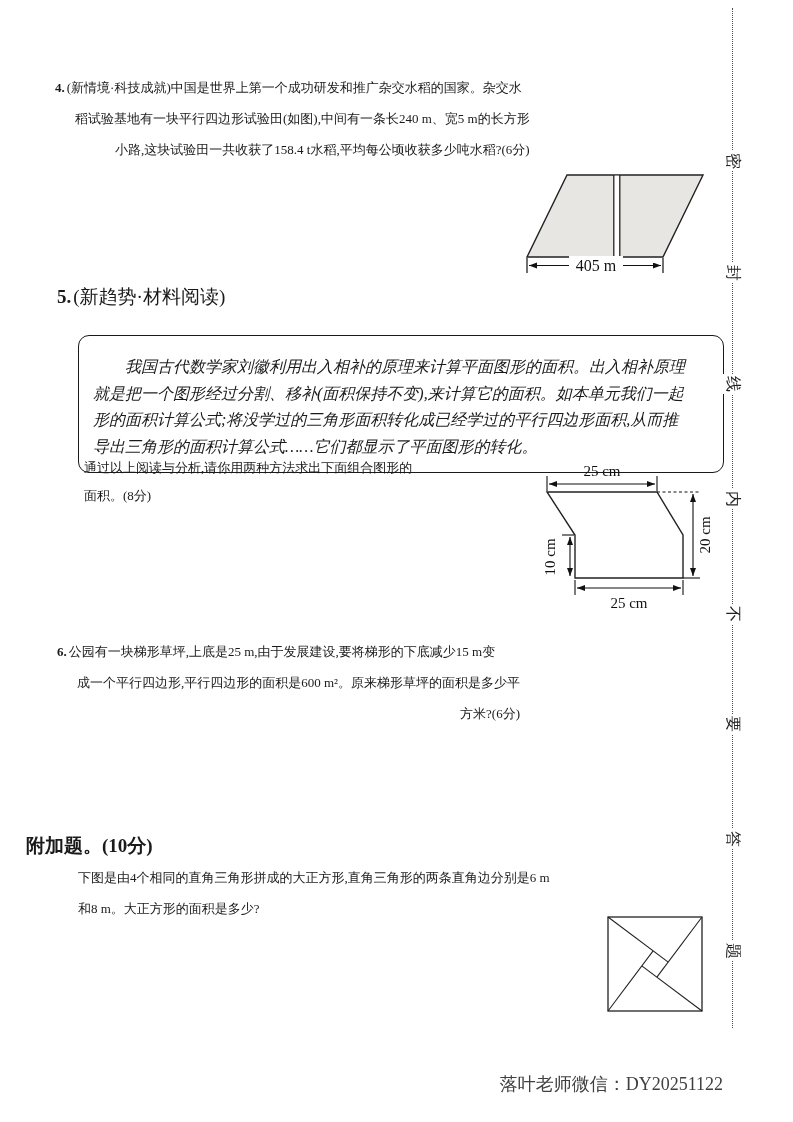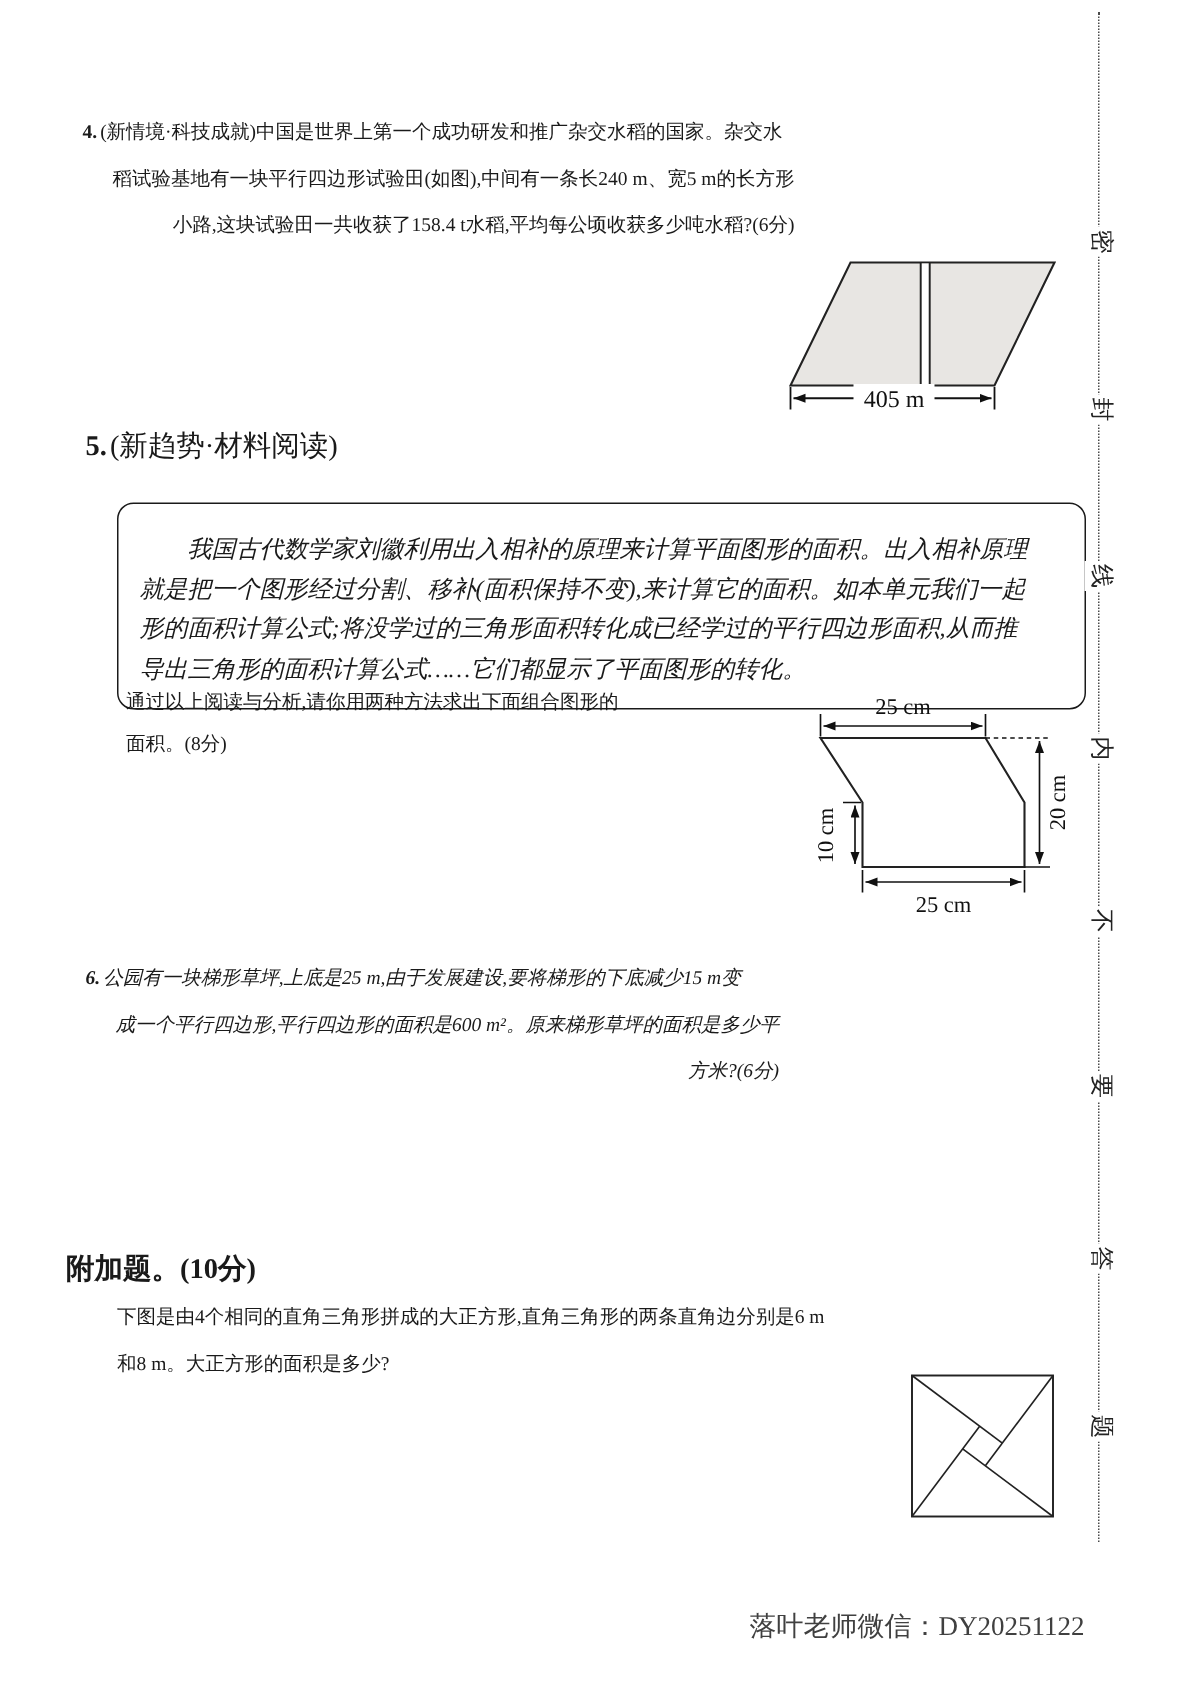--- a/index.html
+++ b/index.html
@@ -15,21 +15,21 @@
   .q5head { position:absolute; left:57px; top:284px; font-size:19px; white-space:nowrap; }
   .readbox {
     position:absolute; left:78px; top:312px; width:646px; height:138px;
     border:1.6px solid #1a1a1a; border-radius:11px; box-sizing:border-box;
     padding:18px 12px 0 14px;
     margin-top:23px;
   }
   .boxline { font-size:16px; line-height:26.5px; font-style:italic; white-space:nowrap; }
   .boxline.first { text-indent:2em; }
   .followup .qline { line-height:28px; }
-  .bonus-head { position:absolute; left:44px; top:833px; font-size:19px; font-weight:bold; white-space:nowrap; }
+  .bonus-head { position:absolute; left:26px; top:833px; font-size:19px; font-weight:bold; white-space:nowrap; }
   .fig { position:absolute; }
   .seal-line {
     position:absolute; left:732px; top:8px; height:1020px; width:0;
     border-left:1.6px dotted #4a4a4a; z-index:1;
   }
   .seal-char {
     position:absolute; left:723px; width:20px; height:20px; z-index:2;
     background:#ffffff; text-align:center; line-height:20px; font-size:16px;
     transform:rotate(90deg); color:#222;
   }
@@ -117,21 +117,21 @@
     <line x1="22" y1="73" x2="34" y2="73" stroke="#111" stroke-width="1.1"></line>
     <line x1="30" y1="75" x2="30" y2="114" stroke="#111" stroke-width="1.1" marker-start="url(#ar2)" marker-end="url(#ar2)"></line>
     <text transform="translate(15,95) rotate(-90)" font-size="15" text-anchor="middle">10 cm</text>
 
     <line x1="35" y1="118" x2="35" y2="133" stroke="#111" stroke-width="1.1"></line>
     <line x1="143" y1="118" x2="143" y2="133" stroke="#111" stroke-width="1.1"></line>
     <line x1="37" y1="126" x2="141" y2="126" stroke="#111" stroke-width="1.1" marker-start="url(#ar2)" marker-end="url(#ar2)"></line>
     <text x="89" y="146" font-size="15" text-anchor="middle">25 cm</text>
   </svg>
 
-  <div class="qblock" style="left:57px; top:636px;font-style:italic;">
+  <div class="qblock" style="left:57px; top:636px;">
     <div class="qline">
       <span class="qnum">6.</span><span>公园有一块梯形草坪,上底是25 m,由于发展建设,要将梯形的下底减少15 m变</span>
     </div>
     <div class="qline indent">成一个平行四边形,平行四边形的面积是600 m²。原来梯形草坪的面积是多少平</div>
     <div class="qline indent">方米?(6分)</div>
   </div>
 
   <div class="bonus-head">附加题。(10分)</div>
   <div class="qblock" style="left:78px; top:862px;">
     <div class="qline">下图是由4个相同的直角三角形拼成的大正方形,直角三角形的两条直角边分别是6 m</div>

